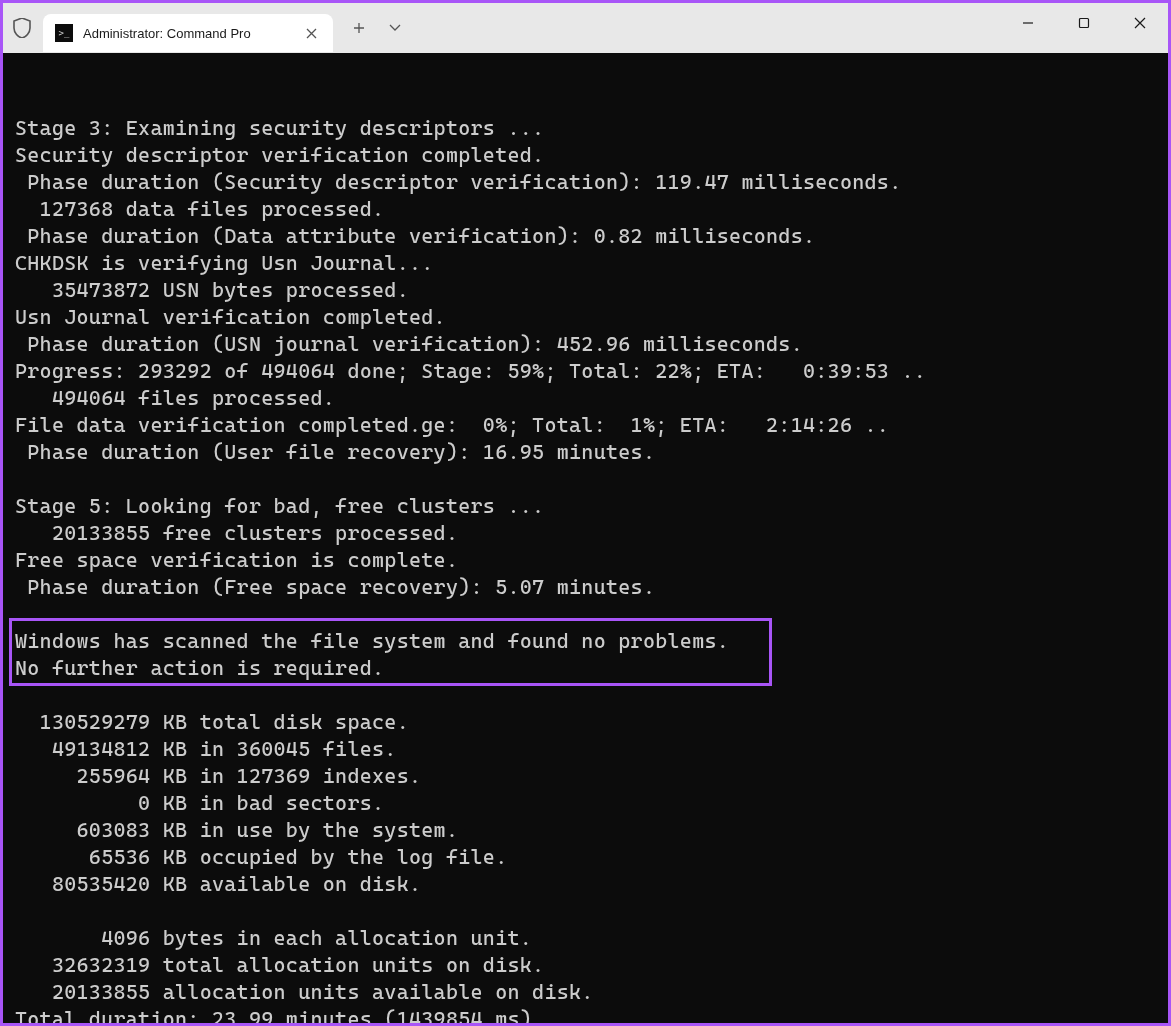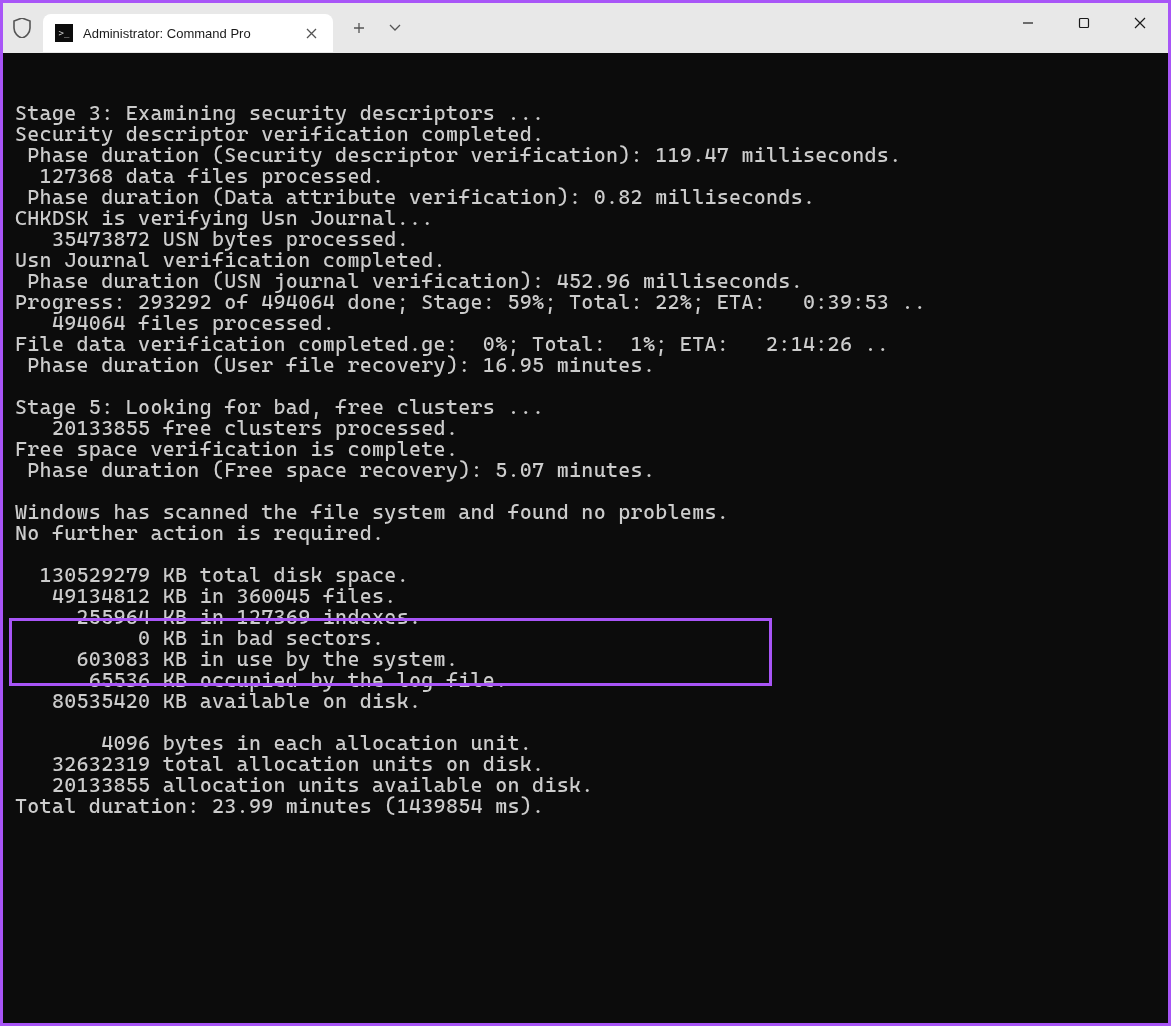--- a/index.html
+++ b/index.html
@@ -100,21 +100,21 @@
     justify-content: center;
     color: #1a1a1a;
     cursor: pointer;
   }
   .terminal {
     background: #0c0c0c;
     color: #cccccc;
     height: calc(100% - 50px);
     padding: 8px 12px;
     font-size: 20.5px;
-    line-height: 21px;
+    line-height: 27px;
     white-space: pre;
     overflow: hidden;
     position: relative;
     letter-spacing: 0.3px;
   }
   .highlighted-block {
     position: absolute;
     border: 3px solid #a855f7;
     pointer-events: none;
   }

